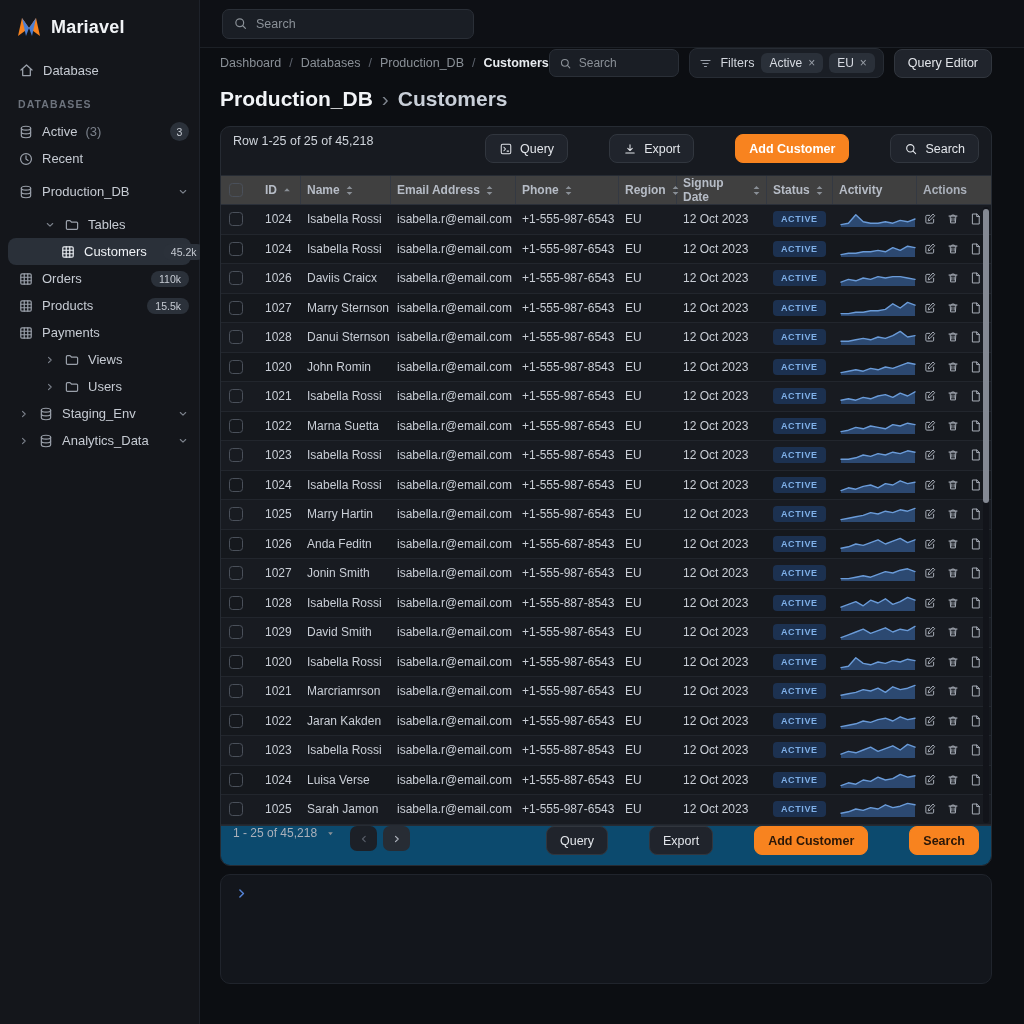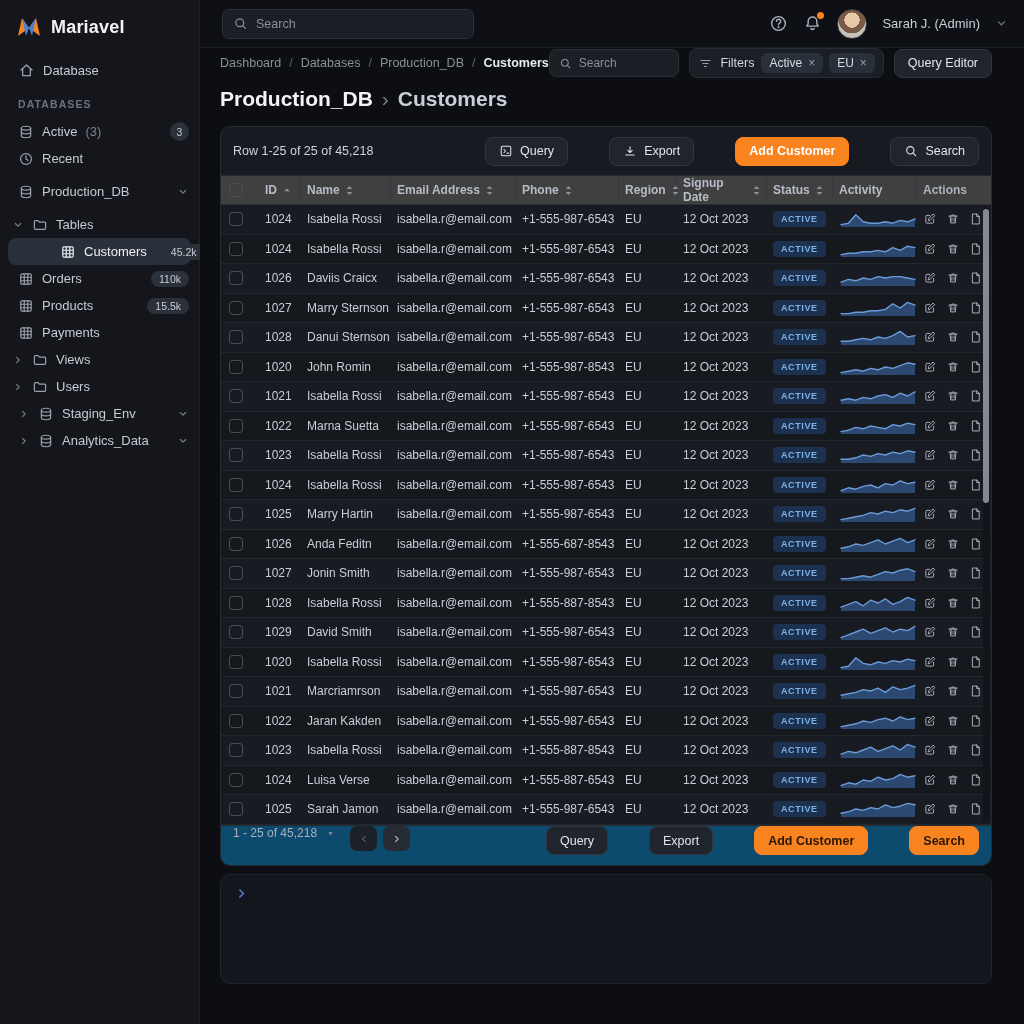--- a/index.html
+++ b/index.html
@@ -10,21 +10,21 @@
   .sidebar { position:absolute; left:0; top:0; width:200px; height:1024px; background:#14161b; border-right:1px solid #1e222a; }
   .logo { display:flex; align-items:center; gap:9px; padding:15px 16px 18px; }
   .logo-text { color:#f1f3f6; font-size:18px; font-weight:700; letter-spacing:.2px; }
   .side-item { display:flex; align-items:center; gap:8px; height:27px; padding-left:18px; padding-right:10px; color:#c6cbd3; font-size:13px; cursor:default; }
   .side-item .lbl { white-space:nowrap; }
   .side-item .sfx { color:#7c828c; }
   .side-item .sp { flex:1; }
   .side-icon { color:#9aa0aa; flex:0 0 auto; }
   .chev { color:#7c828c; flex:0 0 auto; }
   .section-label { color:#6d737d; font-size:10.5px; letter-spacing:1.1px; padding:14px 0 8px 18px; font-weight:700; }
-  .ind1 { padding-left:12px; }
+  .ind1 { padding-left:44px; }
   .ind2 { }
   .side-item.selected { background:#2a3039; border-radius:8px; margin:0 8px; padding-left:52px; color:#eef1f5; }
   .side-item.selected .side-icon { color:#e8ebf0; }
   .badge-pill { background:#2b313a; color:#c6cbd3; font-size:10.5px; padding:2px 8px; border-radius:9px; }
   .badge-round { background:#2b313a; color:#c6cbd3; font-size:10.5px; width:19px; height:19px; border-radius:50%; display:flex; align-items:center; justify-content:center; }
   .tree-gap { height:6px; }
 
   
   .topbar { position:absolute; left:200px; top:0; width:824px; height:48px; background:#0e1015; border-bottom:1px solid #1c2026; display:flex; align-items:center; padding:0 16px 0 22px; }
   .search-box { display:flex; align-items:center; gap:8px; width:252px; height:30px; background:#1a1e25; border:1px solid #2a2f37; border-radius:7px; padding:0 10px; color:#8a9097; }
@@ -53,21 +53,21 @@
   .btn-qe { margin-left:10px; }
   .btn-orange { background:#f8831f; border:1px solid #f8831f; color:#ffffff; font-weight:600; }
   .btn-orange-dark { background:#f8831f; border:1px solid #f8831f; color:#2a1708; font-weight:600; }
 
   .page-title { margin-top:9px; font-size:21px; font-weight:700; color:#f2f4f7; display:flex; align-items:center; gap:9px; }
   .page-title .tsep { color:#7e848d; font-weight:400; }
   .page-title .tbl { color:#c9cfd8; }
 
   
   .card { margin-top:15px; width:772px; height:740px; background:#171a20; border:1px solid #262b33; border-radius:10px; display:flex; flex-direction:column; overflow:hidden; }
-  .card-toolbar { display:flex; align-items:center; height:48px; padding:0 12px; }
+  .card-toolbar { display:flex; height:48px; padding:7px 12px; }
   .row-info { color:#cfd4db; font-size:12.5px; }
   .toolbar-btns { margin-left:auto; display:flex; gap:8px; }
 
   .thead { display:flex; align-items:center; height:30px; background:#404040; padding:0 8px; border-top:1px solid #262b33; border-bottom:1px solid #2b3039; }
   .th { display:flex; align-items:center; gap:5px; color:#b6bcc6; font-size:12px; font-weight:700; padding-left:6px; height:100%; border-right:1px solid #343942; }
   .th:last-child { border-right:none; }
   .sort-ic { color:#8a9097; }
 
   .tbody { position:relative; height:620px; }
   .tr { display:flex; align-items:center; height:29.5px; padding:0 8px; border-bottom:1px solid #22262d; background:#181b21; }
@@ -298,43 +298,20 @@
 <header class="topbar">
   <div class="search-box">
     <span>
         <svg width="15" height="15" viewBox="0 0 20 20" fill="none" stroke="currentColor" stroke-width="1.6" stroke-linecap="round">
           <circle cx="9" cy="9" r="5.2"></circle>
           <path d="M13 13l3.6 3.6"></path>
         </svg>
       </span>
     <input type="text" placeholder="Search" style="">
   </div>
-  <div class="topbar-right">
-    <span class="icon-btn">
-        <svg width="19" height="19" viewBox="0 0 20 20" fill="none" stroke="currentColor" stroke-width="1.5" stroke-linecap="round">
-          <circle cx="10" cy="10" r="7.2"></circle>
-          <path d="M7.9 7.7a2.2 2.2 0 1 1 3.2 2c-.7.4-1.1.8-1.1 1.6"></path>
-          <circle cx="10" cy="13.9" r=".4" fill="currentColor"></circle>
-        </svg>
-      </span>
-    <span class="icon-btn">
-      <svg width="19" height="19" viewBox="0 0 20 20" fill="none" stroke="currentColor" stroke-width="1.5" stroke-linecap="round" stroke-linejoin="round">
-          <path d="M10 3.2a4.6 4.6 0 0 0-4.6 4.6v2.6L4 12.8h12l-1.4-2.4V7.8A4.6 4.6 0 0 0 10 3.2z"></path>
-          <path d="M8.4 15.2a1.7 1.7 0 0 0 3.2 0"></path>
-        </svg>
-      <span class="bell-dot"></span>
-    </span>
-    <span class="avatar"></span>
-    <span class="user-name">Sarah J. (Admin)</span>
-    <span class="chev">
-        <svg width="13" height="13" viewBox="0 0 20 20" fill="none" stroke="currentColor" stroke-width="1.8" stroke-linecap="round" stroke-linejoin="round">
-          <path d="M5.5 7.5 10 12l4.5-4.5"></path>
-        </svg>
-      </span>
-  </div>
 </header>
 
 <main class="main">
 
   <div class="crumb-row">
     <div class="crumbs" id="breadcrumbs">
         <span>Dashboard</span>
         <span class="sep">/</span>
         <span>Databases</span>
         <span class="sep">/</span>

